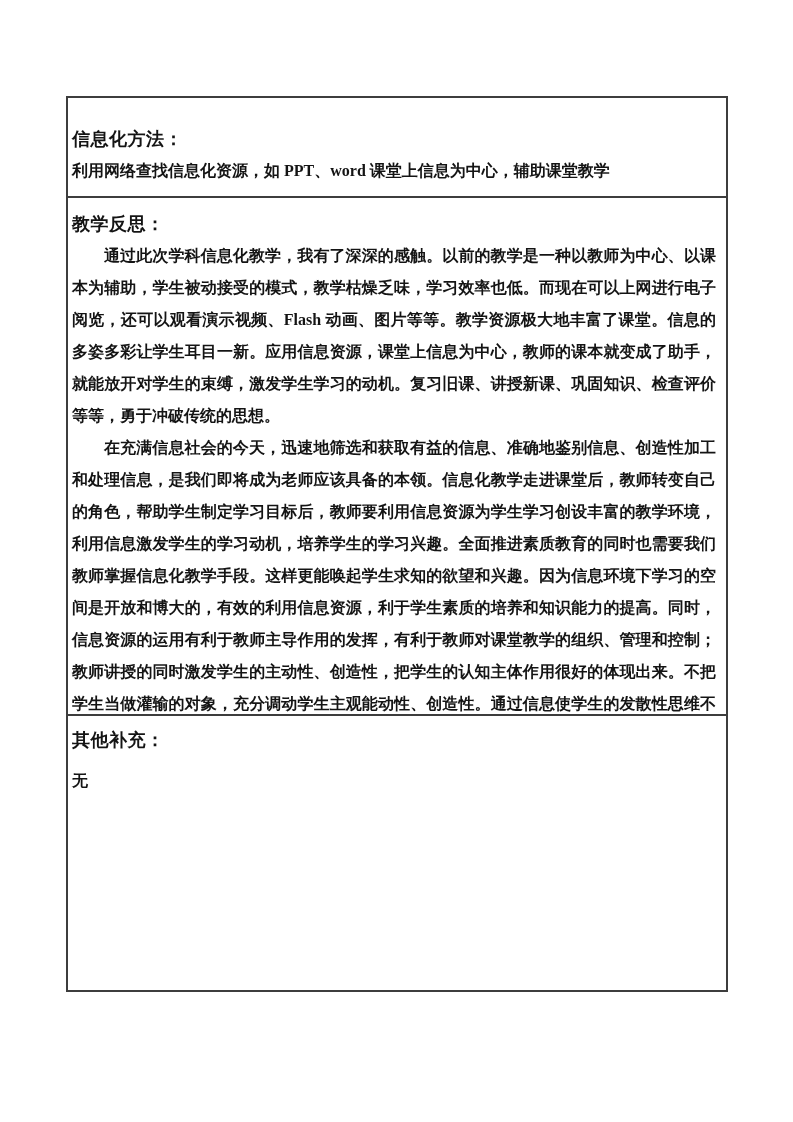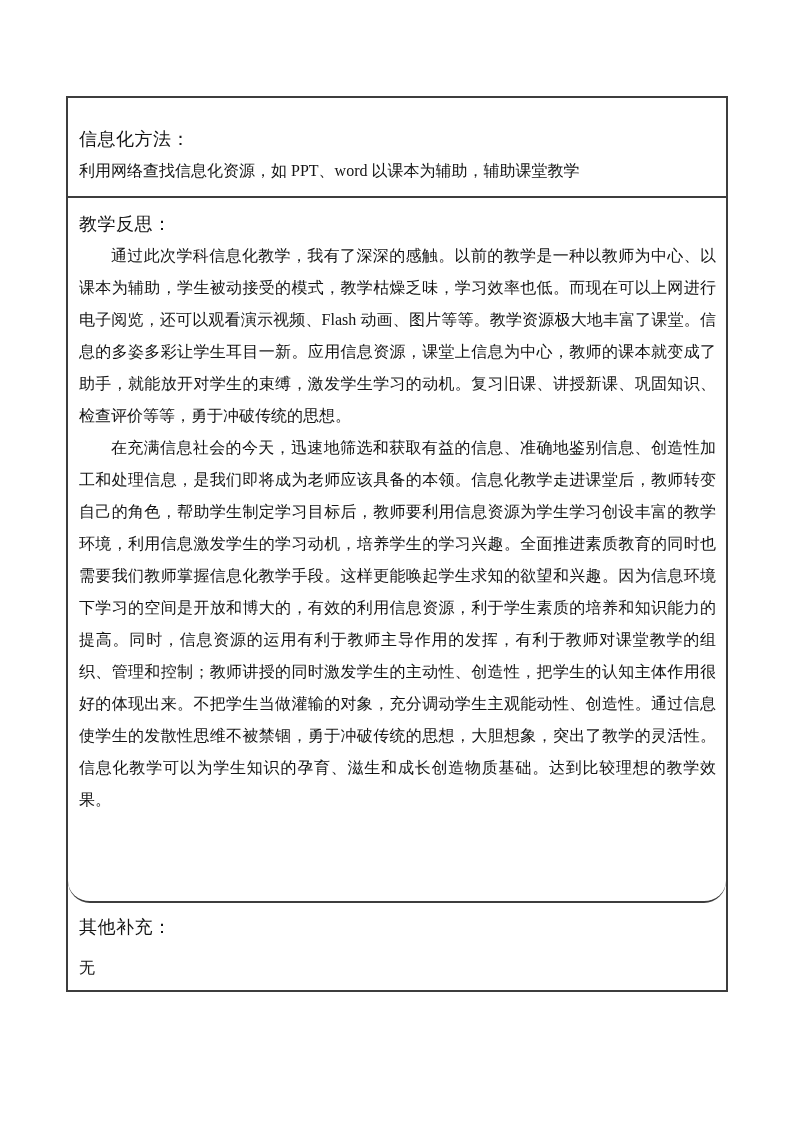--- a/index.html
+++ b/index.html
@@ -17,26 +17,27 @@
     position: absolute;
     left: 66px;
     top: 96px;
     width: 662px;
     height: 896px;
     border: 2px solid #3d3d3d;
     background: #ffffff;
   }
   .row {
     border-bottom: 2px solid #3d3d3d;
-    padding-left: 11px;
+    padding-left: 4px;
     padding-right: 10px;
     overflow: hidden;
+    font-weight: bold;
   }
   .row-1 { height: 100px; padding-top: 25px; }
-  .row-2 { height: 705px; padding-top: 10px; border-radius: 22px; }
+  .row-2 { height: 518px; padding-top: 10px; }
   .row-3 { height: 87px; padding-top: 8px; border-bottom: none; }
   .heading {
     font-size: 18px;
     line-height: 32px;
     letter-spacing: 0.5px;
   }
   .body-line {
     font-size: 16px;
     line-height: 32px;
   }
@@ -49,21 +50,21 @@
   .none-value { margin-top: 9px; }
 </style>
 </head>
 <body>
 
 <div class="page">
   <div class="doc-table">
 
     <div class="row row-1">
       <div class="heading">信息化方法：</div>
-      <div class="body-line">利用网络查找信息化资源，如 PPT、word 以课本为辅助，辅助课堂教学</div>
+      <div class="body-line">利用网络查找信息化资源，如 PPT、word 课堂上信息为中心，辅助课堂教学</div>
     </div>
 
     <div class="row row-2">
       <div class="heading">教学反思：</div>
       <p class="para">通过此次学科信息化教学，我有了深深的感触。以前的教学是一种以教师为中心、以课本为辅助，学生被动接受的模式，教学枯燥乏味，学习效率也低。而现在可以上网进行电子阅览，还可以观看演示视频、Flash 动画、图片等等。教学资源极大地丰富了课堂。信息的多姿多彩让学生耳目一新。应用信息资源，课堂上信息为中心，教师的课本就变成了助手，就能放开对学生的束缚，激发学生学习的动机。复习旧课、讲授新课、巩固知识、检查评价等等，勇于冲破传统的思想。</p>
       <p class="para">在充满信息社会的今天，迅速地筛选和获取有益的信息、准确地鉴别信息、创造性加工和处理信息，是我们即将成为老师应该具备的本领。信息化教学走进课堂后，教师转变自己的角色，帮助学生制定学习目标后，教师要利用信息资源为学生学习创设丰富的教学环境，利用信息激发学生的学习动机，培养学生的学习兴趣。全面推进素质教育的同时也需要我们教师掌握信息化教学手段。这样更能唤起学生求知的欲望和兴趣。因为信息环境下学习的空间是开放和博大的，有效的利用信息资源，利于学生素质的培养和知识能力的提高。同时，信息资源的运用有利于教师主导作用的发挥，有利于教师对课堂教学的组织、管理和控制；教师讲授的同时激发学生的主动性、创造性，把学生的认知主体作用很好的体现出来。不把学生当做灌输的对象，充分调动学生主观能动性、创造性。通过信息使学生的发散性思维不被禁锢，勇于冲破传统的思想，大胆想象，突出了教学的灵活性。信息化教学可以为学生知识的孕育、滋生和成长创造物质基础。达到比较理想的教学效果。</p>
     </div>
 
     <div class="row row-3">
       <div class="heading">其他补充：</div>

